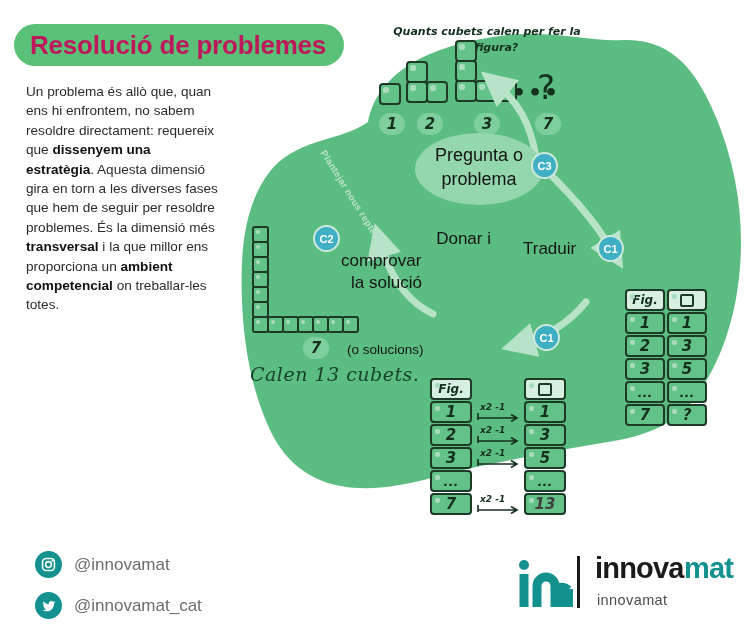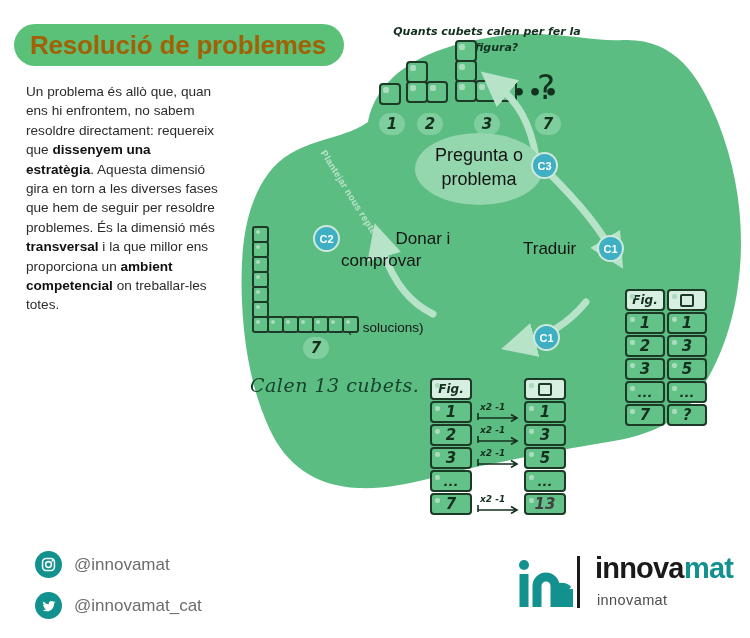--- a/index.html
+++ b/index.html
@@ -12,21 +12,21 @@
   }
   #stage{position:absolute;left:0;top:0;width:750px;height:638px;}
 
   
   .title-pill{
     position:absolute;left:14px;top:24px;width:330px;height:42px;
     background:#5cc178;border-radius:22px;
   }
   .title-text{
     position:absolute;left:30px;top:30px;width:320px;
-    font-size:26px;font-weight:bold;color:#a16207;letter-spacing:-0.2px;
+    font-size:26px;font-weight:bold;color:#be185d;letter-spacing:-0.2px;
     font-family:"Liberation Sans", sans-serif;
   }
   .body-copy{
     position:absolute;left:26px;top:82px;width:196px;
     font-size:13.6px;line-height:19.4px;color:#2b2b2b;
     font-family:"Liberation Sans", sans-serif;
   }
   .body-copy b{font-weight:bold;color:#111;}
 
   
@@ -106,21 +106,20 @@
     transform:rotate(58deg);transform-origin:left top;white-space:nowrap;
     font-family:"Liberation Sans", sans-serif;
   }
 
   
   .answer{
     position:absolute;left:250px;top:363px;
     font-size:19px;color:#17422b;
     font-family:"DejaVu Serif", serif;font-style:italic;
     letter-spacing:.5px;
-    margin-top:11px;
   }
 
   
   .tbl{position:absolute;}
   .tcell{
     position:absolute;border:2px solid #1d3a27;border-radius:4px;
     background:#63c288;box-sizing:border-box;
     display:flex;align-items:center;justify-content:center;
     color:#16301f;font-family:"DejaVu Sans", sans-serif;
     font-weight:bold;font-style:italic;
@@ -234,22 +233,23 @@
   <div class="path-label">Plantejar nous reptes</div>
 
   <div class="phase" style="left:523px;top:238px;width:170px;">
     <div class="l1">Traduir</div>
   </div>
   <div class="cbadge" style="left:597px;top:235px;">C1</div>
 
   <div class="cbadge" style="left:533px;top:324px;">C1</div>
 
   <div class="phase" style="left:341px;top:228px;width:150px;text-align:center;">
-    <div class="l1" style="text-align:center;padding-left:14px;">Donar i</div>
+    <div class="l1" style="text-align:right;padding-left:14px;">Donar i</div>
     <div class="l2" style="text-align:left;">comprovar</div>
+    <div class="l3" style="text-align:left;padding-left:10px;">la solució</div>
     <div class="sub" style="text-align:left;padding-left:6px;margin-top:46px;">(o solucions)</div>
   </div>
   <div class="cbadge" style="left:313px;top:225px;">C2</div>
 
   <div class="abs" style="left:252px;top:226px;width:130px;height:110px;">
     <div class="cube sm" style="left:0;top:0;"></div>
     <div class="cube sm" style="left:0;top:15px;"></div>
     <div class="cube sm" style="left:0;top:30px;"></div>
     <div class="cube sm" style="left:0;top:45px;"></div>
     <div class="cube sm" style="left:0;top:60px;"></div>

